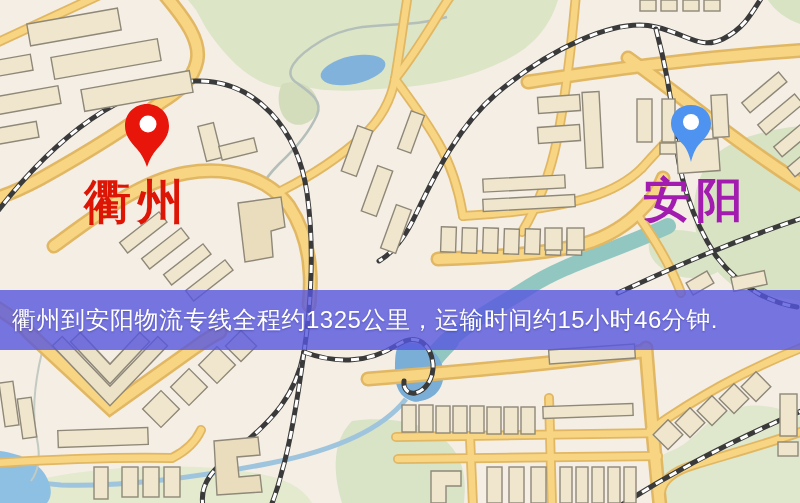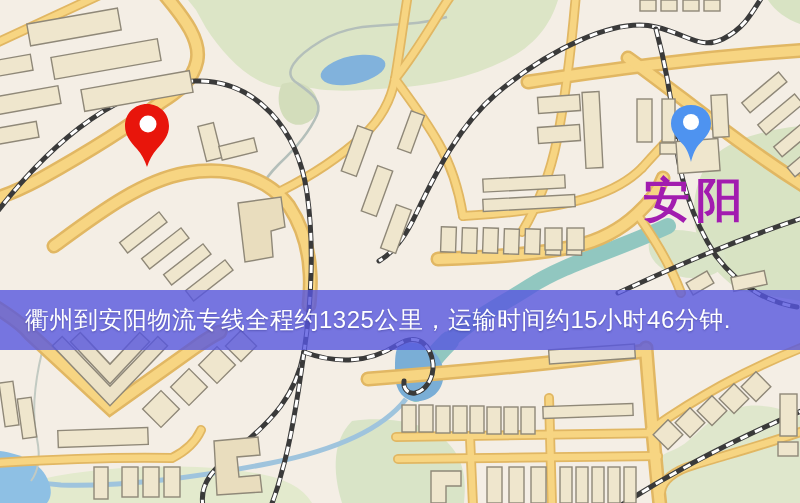--- a/index.html
+++ b/index.html
@@ -18,21 +18,21 @@
   .bld{fill:#efe6cc;stroke:#8f8877;stroke-width:1.4;}
   .bld2{fill:#e9ddbd;stroke:#8f8877;stroke-width:1.4;}
   .chb{fill:none;stroke:#8f8877;stroke-width:15;stroke-linecap:square;}
   .chf{fill:none;stroke:#ece2c6;stroke-width:12;stroke-linecap:square;}
   
   .pin{position:absolute;}
   .city-label{position:absolute;font-weight:bold;font-size:47px;letter-spacing:6px;line-height:1;white-space:nowrap;text-shadow:0 0 1px rgba(255,255,255,.4);}
   .origin-label{left:84px;top:178px;color:#dd1505;}
   .destination-label{left:643px;top:176px;color:#a21caf;}
   .banner{position:absolute;left:0;top:290px;width:800px;height:60px;background:rgba(86,86,222,.80);display:flex;align-items:center;}
-  .banner-text{color:#ffffff;font-size:24px;letter-spacing:.5px;padding-left:25px;white-space:nowrap;text-shadow:0 1px 2px rgba(40,40,120,.45);}
+  .banner-text{color:#ffffff;font-size:24px;letter-spacing:.5px;padding-left:12px;white-space:nowrap;text-shadow:0 1px 2px rgba(40,40,120,.45);}
 </style>
 </head>
 <body>
 
 <div class="stage">
 
   <svg class="map-svg" width="800" height="503" viewBox="0 0 800 503" xmlns="http://www.w3.org/2000/svg">
 
     <rect x="0" y="0" width="800" height="503" fill="#f4eee5"></rect>
 
@@ -221,19 +221,20 @@
   <svg class="pin" style="left:120px;top:101px;" width="54" height="70" viewBox="0 0 54 70" xmlns="http://www.w3.org/2000/svg">
     <path d="M27,3 C14.5,3 5,12.5 5,25 C5,34 10,40.5 17,48 C21.5,53 25,59.5 27,66 C29,59.5 32.5,53 37,48 C44,40.5 49,34 49,25 C49,12.5 39.5,3 27,3 Z" fill="#e8150b"></path>
     <circle cx="28" cy="23" r="8.5" fill="#ffffff"></circle>
   </svg>
 
   <svg class="pin" style="left:666px;top:102px;" width="50" height="66" viewBox="0 0 50 66" xmlns="http://www.w3.org/2000/svg">
     <path d="M25,3 C37,3 45,11 45,21.5 C45,30 39.5,35.5 33,42.5 C29.5,46.5 27,52 25,60 C23,52 20.5,46.5 17,42.5 C10.5,35.5 5,30 5,21.5 C5,11 13,3 25,3 Z" fill="#4e93f0"></path>
     <circle cx="25" cy="20" r="8" fill="#ffffff"></circle>
   </svg>
 
+  <div class="city-label origin-label">衢州</div>
   <div class="city-label destination-label">安阳</div>
 
   <div class="banner">
     <div class="banner-text">衢州到安阳物流专线全程约1325公里，运输时间约15小时46分钟.</div>
   </div>
 
 </div>
 
 </body></html>

